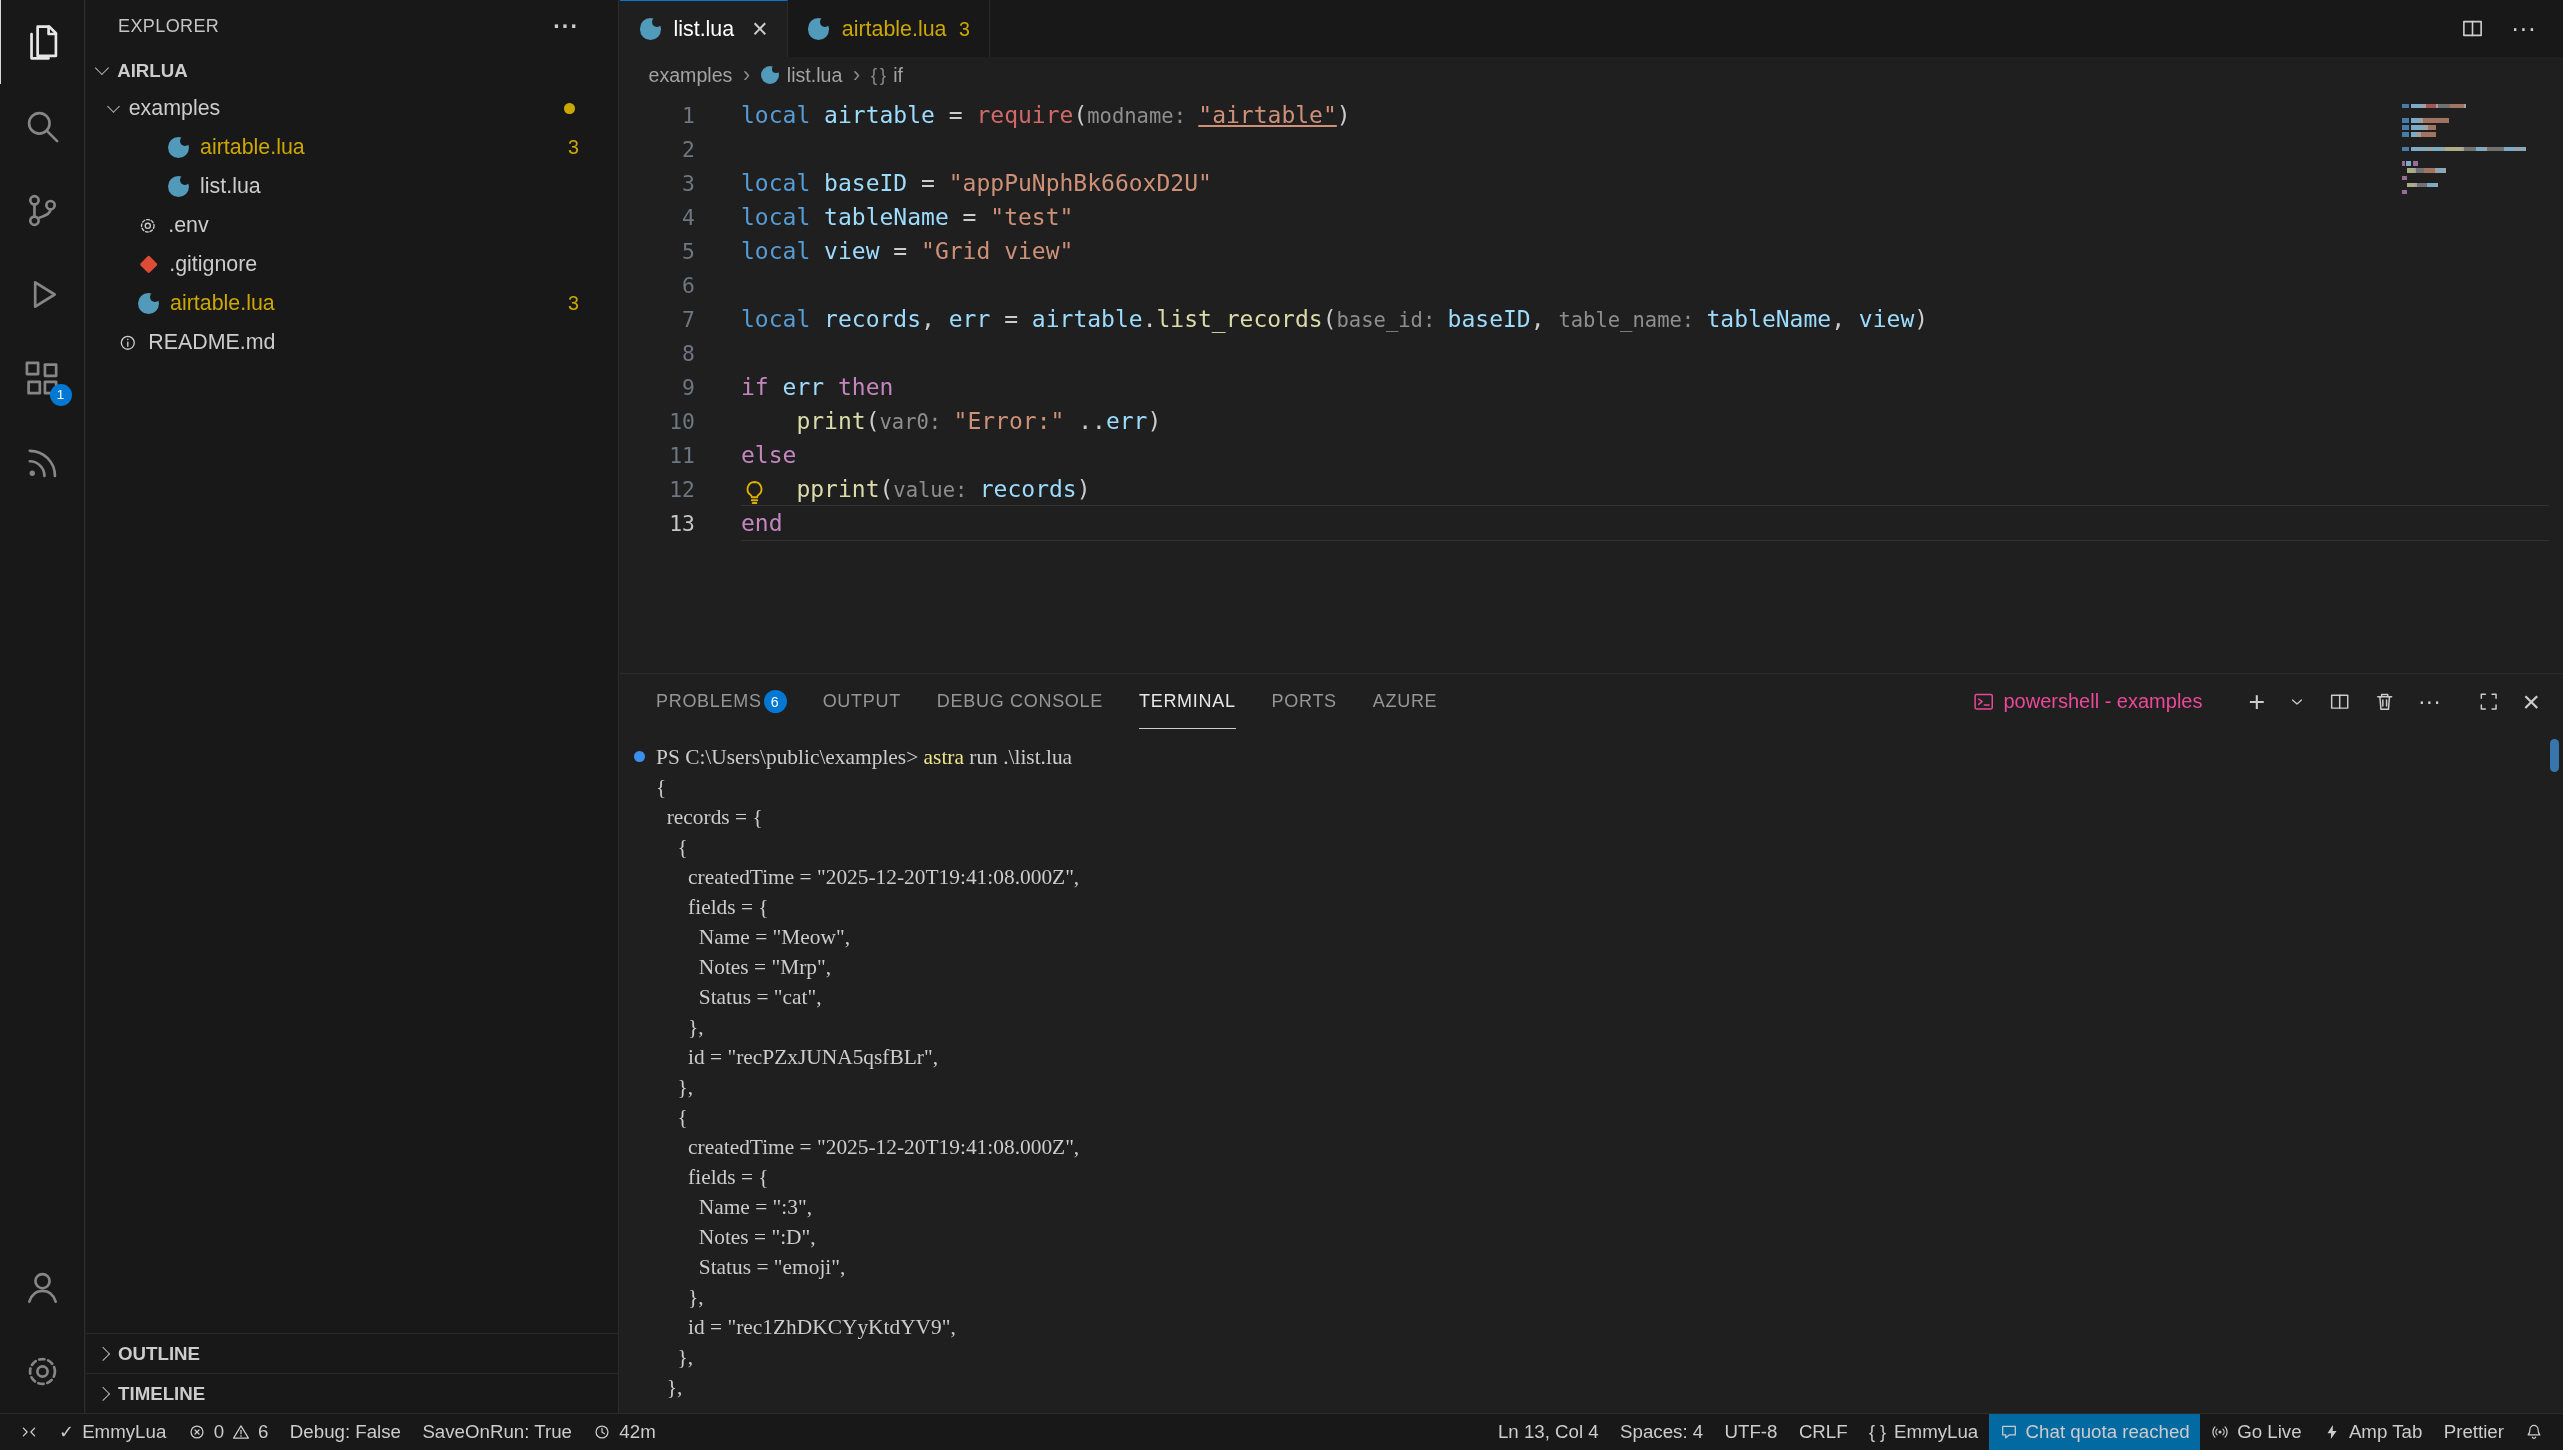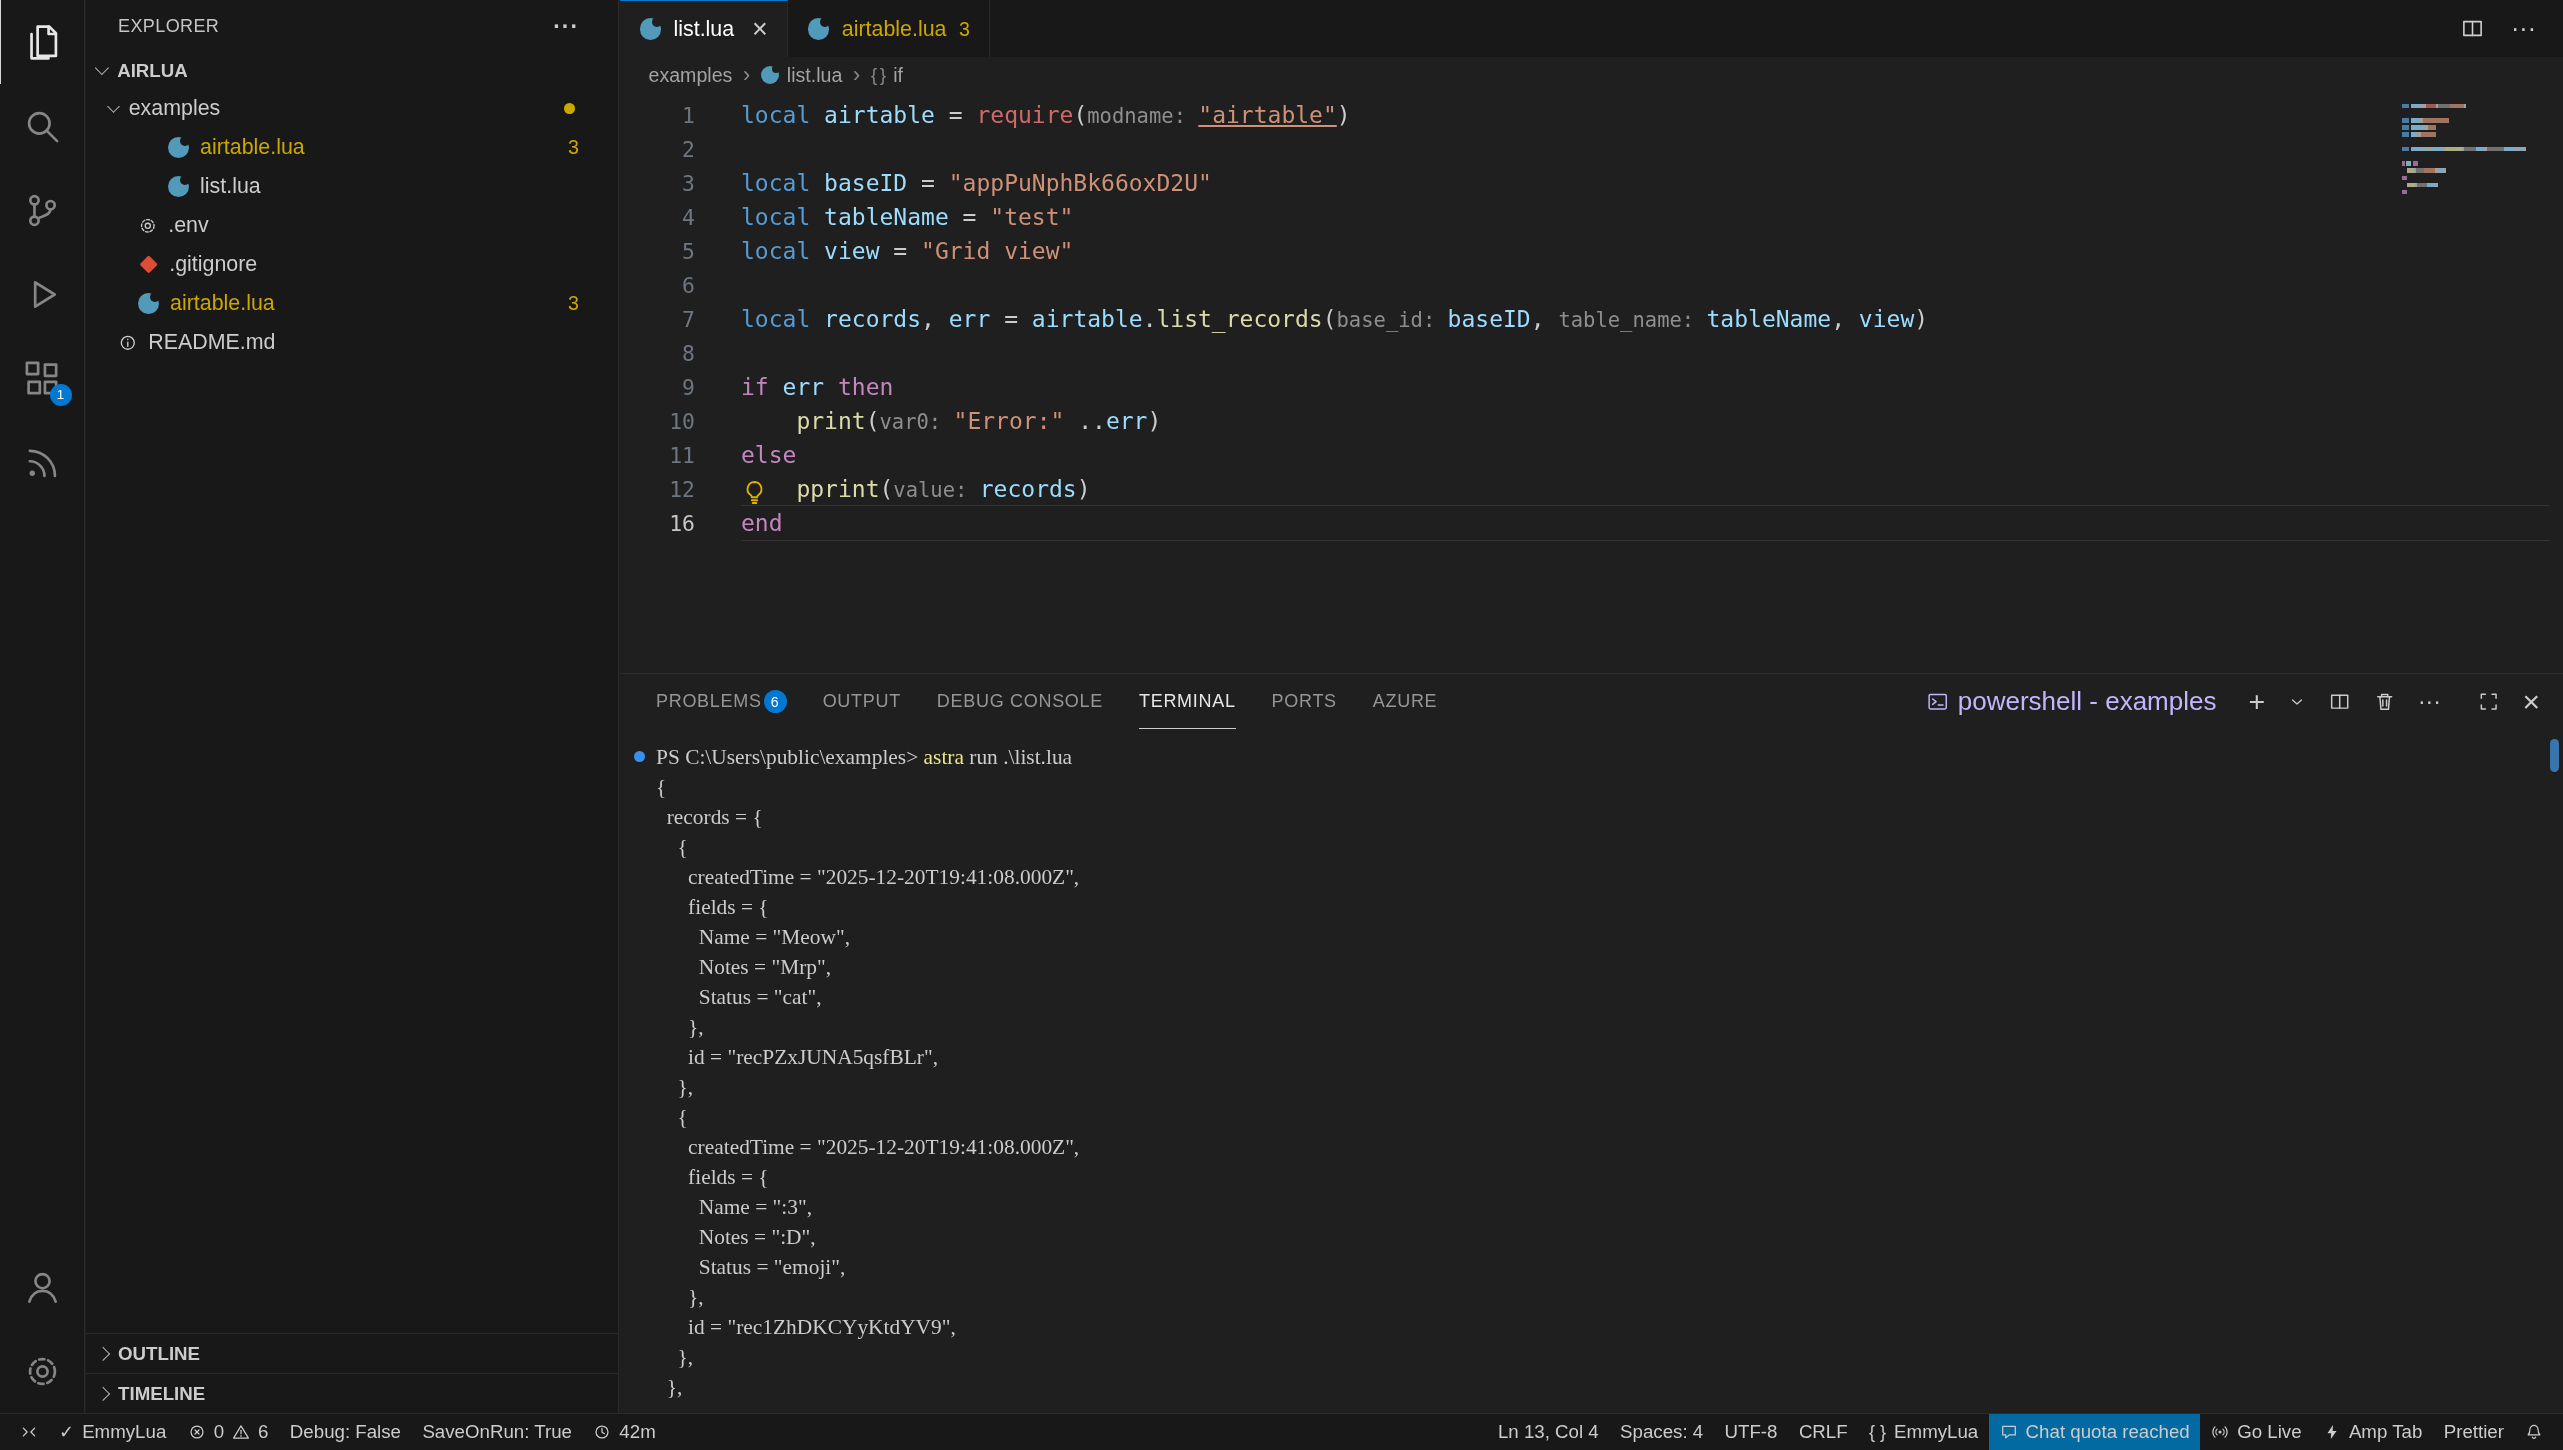--- a/index.html
+++ b/index.html
@@ -79,21 +79,21 @@
 .mm-sp{height:4.5px;display:inline-block}
 
 
 .panel{flex:1;border-top:0.9px solid var(--border);display:flex;flex-direction:column;position:relative;background:var(--background-editor)}
 .panel-header{height:55px;display:flex;align-items:center;padding:0 23px 0 36px;flex:none}
 .panel-tabs{display:flex;gap:36px;font-size:18px;color:#969696;letter-spacing:0.7px}
 .panel-tab{height:55px;display:flex;align-items:center;gap:2px;border-bottom:1.8px solid transparent;border-top:1.8px solid transparent}
 .panel-tab.active{color:#e7e7e7;border-bottom:1.8px solid #cccccc}
 .panel-badge{background:var(--accent);color:#fff;border-radius:11.6px;min-width:23px;height:23px;font-size:14.2px;display:flex;align-items:center;justify-content:center;padding:0 3.6px}
 .panel-actions{margin-left:auto;display:flex;align-items:center;gap:23px;color:#cccccc}
-.terminal-select{display:flex;align-items:center;gap:9px;font-size:26px;margin-right:9px;color:#c4b5fd}
+.terminal-select{display:flex;align-items:center;gap:9px;font-size:20px;margin-right:23px;color:#ec4899}
 .gap-left{margin-left:14.2px}
 .terminal{flex:1;position:relative;padding:12.5px 18px 0 36px;font-family:Liberation Serif, serif;font-size:21.4px;line-height:30px;color:#cccccc;overflow:hidden}
 .t-line{white-space:pre}
 .t-p{color:#cccccc}
 .t-y{color:var(--terminal-command)}
 .cmd-dot{position:absolute;left:14.2px;top:22px;width:10.7px;height:10.7px;border-radius:50%;background:var(--command-dot-blue)}
 .scroll-thumb{position:absolute;right:3.6px;top:9.8px;width:9px;height:33px;border-radius:4.5px;background:#3d85c6;opacity:.85}
 
 
 .status-bar{position:absolute;left:0;right:0;bottom:0;height:37px;background:var(--background-dark);border-top:0.9px solid var(--border);display:flex;align-items:center;font-size:18.7px;color:#cccccc;padding:0 9px}
@@ -298,21 +298,21 @@
           <div class="code-line" data-interactable="true"><span class="gutter" data-interactable="false">7</span><span class="line-content" data-interactable="false"><span class="tk-kw" data-interactable="false">local</span><span class="tk-punc" data-interactable="false"> </span><span class="tk-var" data-interactable="false">records</span><span class="tk-punc" data-interactable="false">, </span><span class="tk-var" data-interactable="false">err</span><span class="tk-punc" data-interactable="false"> = </span><span class="tk-var" data-interactable="false">airtable</span><span class="tk-punc" data-interactable="false">.</span><span class="tk-fn" data-interactable="false">list_records</span><span class="tk-punc" data-interactable="false">(</span><span class="tk-hint" data-interactable="false">base_id: </span><span class="tk-var" data-interactable="false">baseID</span><span class="tk-punc" data-interactable="false">, </span><span class="tk-hint" data-interactable="false">table_name: </span><span class="tk-var" data-interactable="false">tableName</span><span class="tk-punc" data-interactable="false">, </span><span class="tk-var" data-interactable="false">view</span><span class="tk-punc" data-interactable="false">)</span></span></div>
           <div class="code-line" data-interactable="true"><span class="gutter" data-interactable="false">8</span><span class="line-content" data-interactable="false"></span></div>
           <div class="code-line" data-interactable="true"><span class="gutter" data-interactable="false">9</span><span class="line-content" data-interactable="false"><span class="tk-ctrl" data-interactable="false">if</span><span class="tk-punc" data-interactable="false"> </span><span class="tk-var" data-interactable="false">err</span><span class="tk-punc" data-interactable="false"> </span><span class="tk-ctrl" data-interactable="false">then</span></span></div>
           <div class="code-line" data-interactable="true"><span class="gutter" data-interactable="false">10</span><span class="line-content" data-interactable="false"><span class="tk-punc" data-interactable="false">    </span><span class="tk-fn" data-interactable="false">print</span><span class="tk-punc" data-interactable="false">(</span><span class="tk-hint" data-interactable="false">var0: </span><span class="tk-str" data-interactable="false">"Error:"</span><span class="tk-punc" data-interactable="false"> ..</span><span class="tk-var" data-interactable="false">err</span><span class="tk-punc" data-interactable="false">)</span></span></div>
           <div class="code-line" data-interactable="true"><span class="gutter" data-interactable="false">11</span><span class="line-content" data-interactable="false"><span class="tk-ctrl" data-interactable="false">else</span></span></div>
           <div class="code-line" data-interactable="true"><span class="gutter" data-interactable="false">12</span><span class="line-content" data-interactable="false"><span class="tk-punc" data-interactable="false">    </span><span class="tk-fn" data-interactable="false">pprint</span><span class="tk-punc" data-interactable="false">(</span><span class="tk-hint" data-interactable="false">value: </span><span class="tk-var" data-interactable="false">records</span><span class="tk-punc" data-interactable="false">)</span><span class="bulb ic" data-interactable="true"><svg viewBox="0 0 16 16" fill="none" stroke="currentColor" stroke-width="1.1" stroke-linecap="round" stroke-linejoin="round">
                   <path d="M8 1.8a4.2 4.2 0 012.4 7.6c-.55.4-.8.9-.8 1.4H6.4c0-.5-.25-1-.8-1.4A4.2 4.2 0 018 1.8z"></path>
                   <path d="M6.4 12.6h3.2"></path>
                   <path d="M6.9 14.2h2.2"></path>
                 </svg></span></span></div>
-          <div class="code-line current" data-interactable="true"><span class="gutter active" data-interactable="false">16</span><span class="line-content" data-interactable="false"><span class="tk-ctrl" data-interactable="false">end</span></span></div>
+          <div class="code-line current" data-interactable="true"><span class="gutter active" data-interactable="false">13</span><span class="line-content" data-interactable="false"><span class="tk-ctrl" data-interactable="false">end</span></span></div>
         </div>
       <div class="minimap" id="minimap" data-interactable="true">
           <div class="mm-line" data-interactable="false">
             <span class="mm-tk tk-kw" data-interactable="false" style="width: 7.1px;"></span>
             <span class="mm-sp" data-interactable="false" style="width: 1.8px;"></span>
             <span class="mm-tk tk-var" data-interactable="false" style="width: 10.7px;"></span>
             <span class="mm-tk tk-punc" data-interactable="false" style="width: 4.5px;"></span>
             <span class="mm-tk tk-req" data-interactable="false" style="width: 9.8px;"></span>
             <span class="mm-tk tk-punc" data-interactable="false" style="width: 1.8px;"></span>
             <span class="mm-tk tk-hint" data-interactable="false" style="width: 12.5px;"></span>

